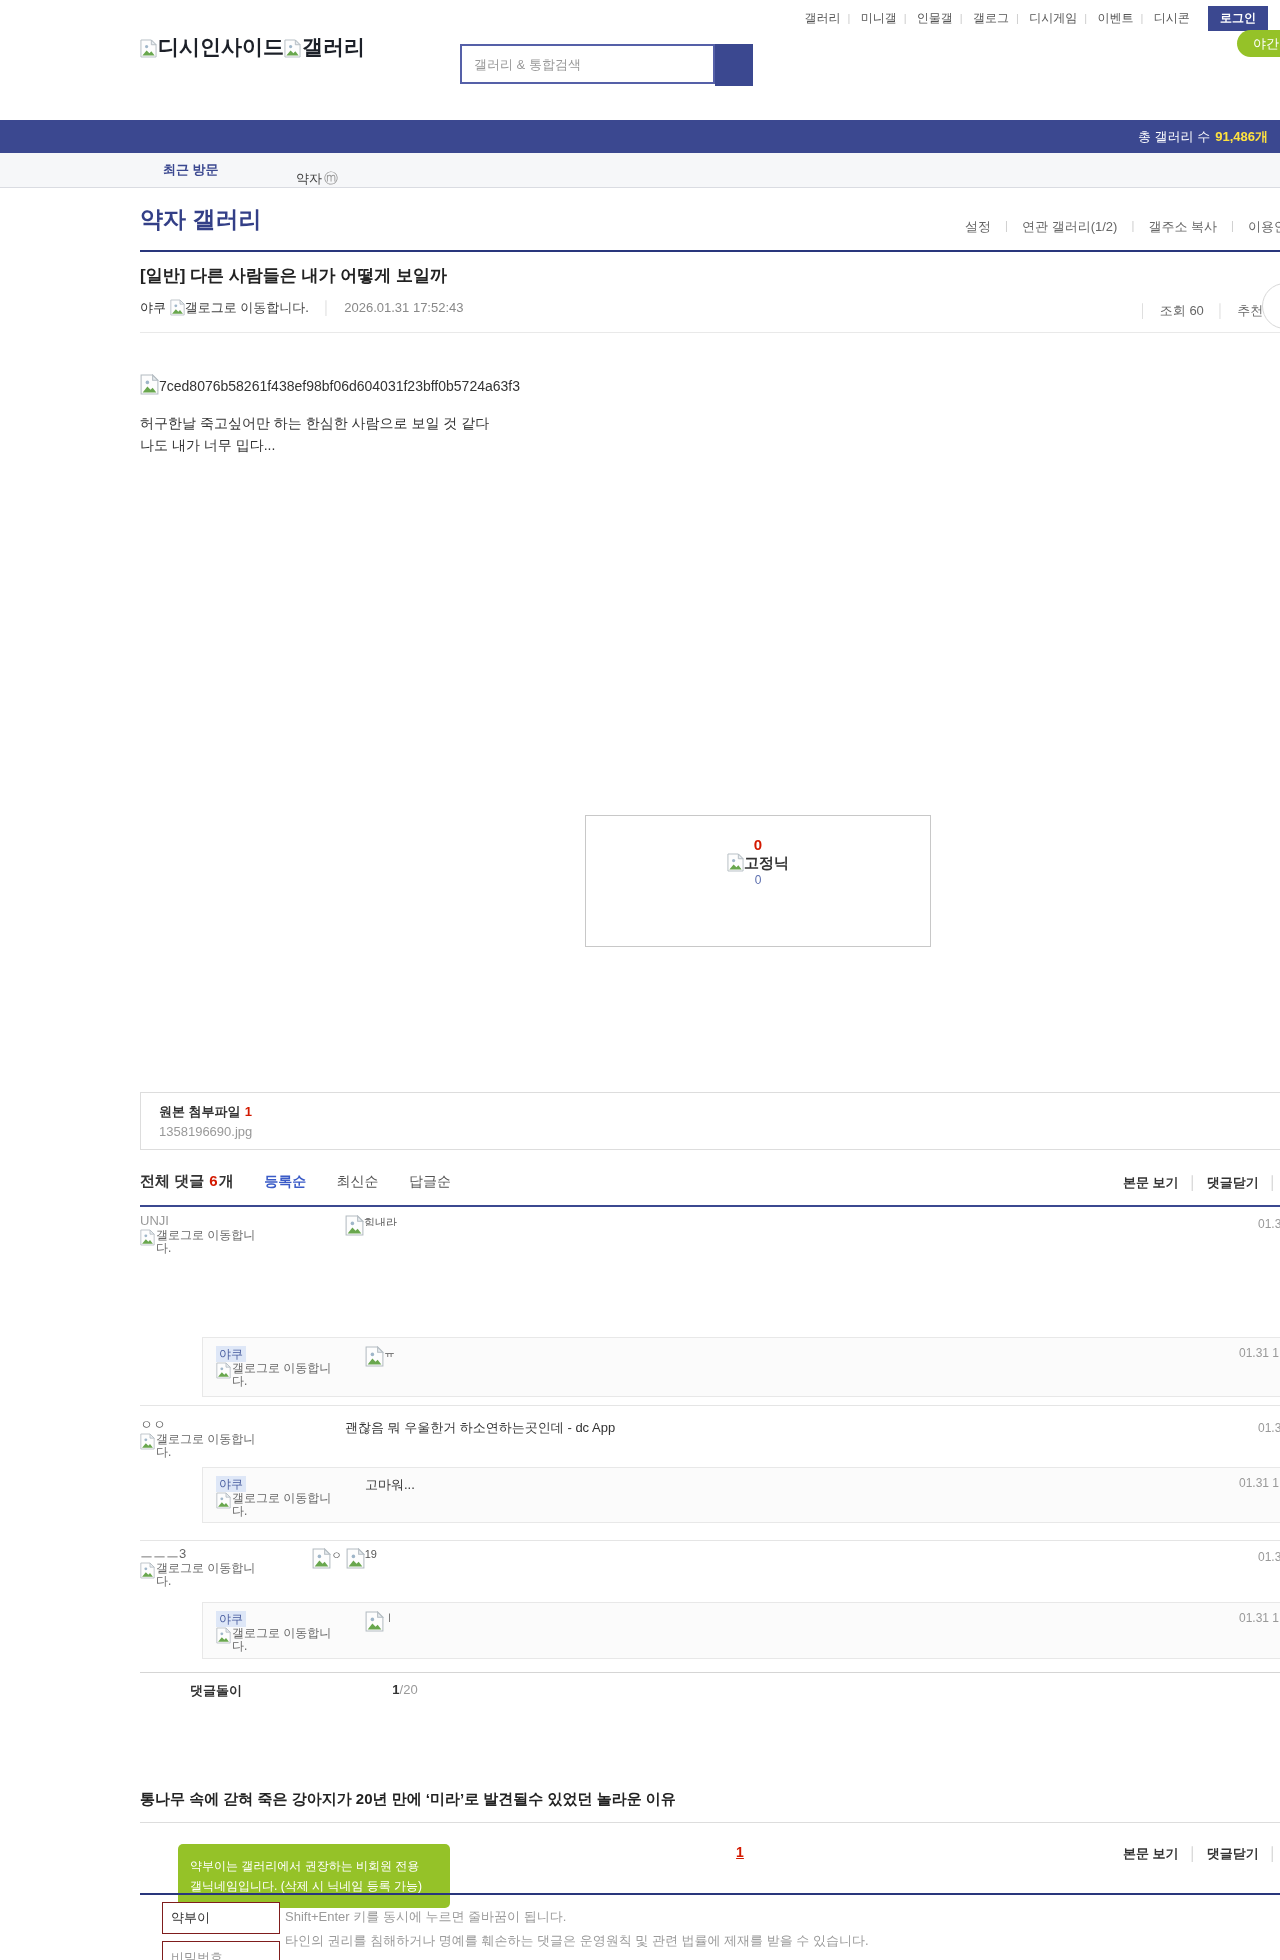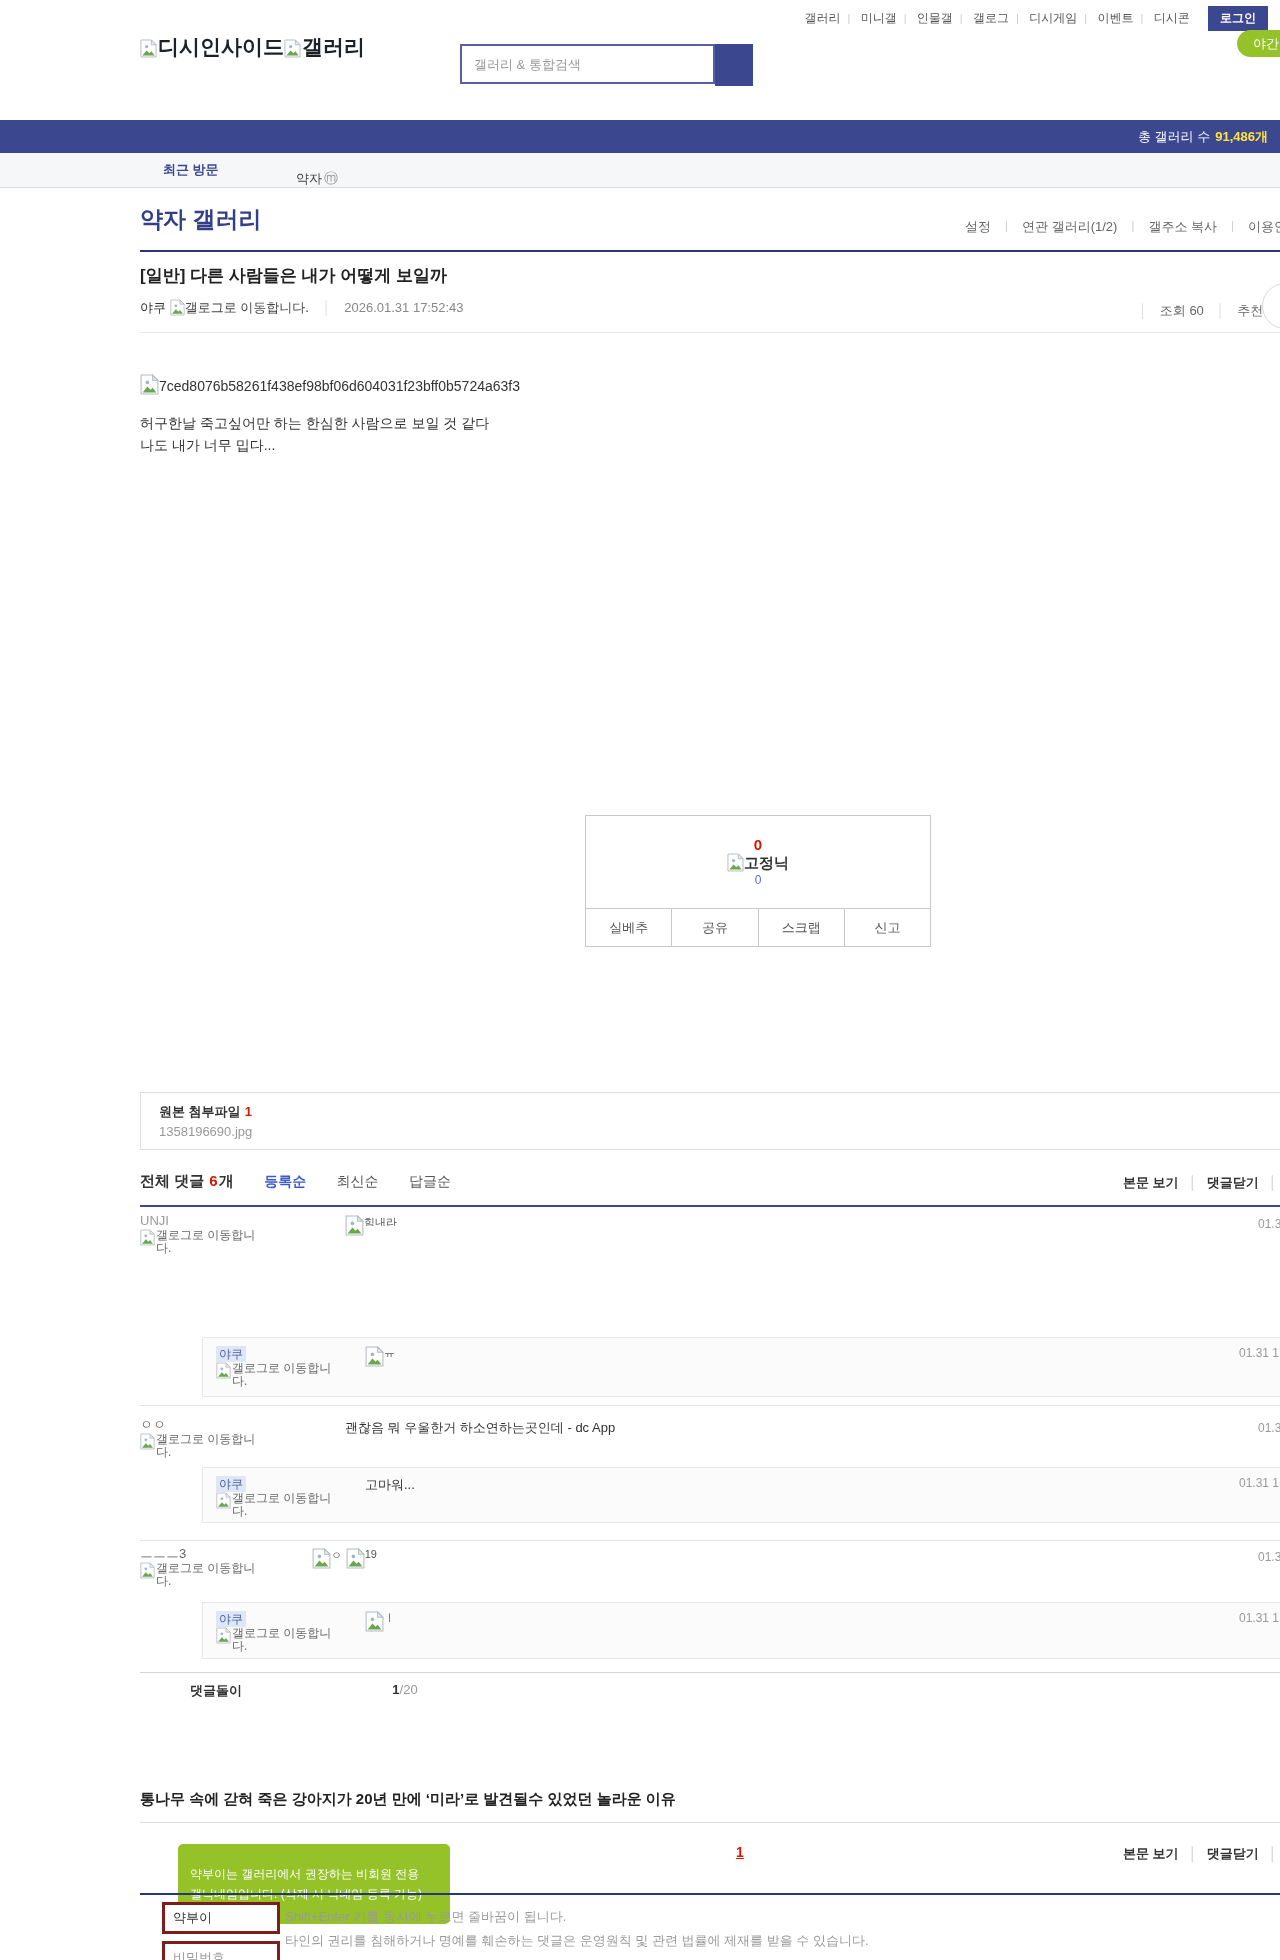--- a/index.html
+++ b/index.html
@@ -108,24 +108,24 @@
   .cmt-footer-line{position:absolute;top:1672px;left:0;width:1160px;height:1px;background:#d5d5d5;}
   .cmt-bot{position:absolute;top:1682px;left:50px;font-size:13px;font-weight:bold;color:#333;}
   .cmt-page{position:absolute;top:1682px;left:230px;width:70px;text-align:center;font-size:13px;color:#999;}
   .cmt-page b{color:#333;}
 
   
   .ad-headline{position:absolute;top:1790px;left:0;width:890px;text-align:left;font-size:15px;font-weight:bold;color:#222;}
   .ad-line{position:absolute;top:1822px;left:0;width:1160px;height:1px;background:#ddd;}
   .pager-1{position:absolute;top:1844px;left:560px;width:80px;text-align:center;font-size:14px;font-weight:bold;color:#d31900;text-decoration:underline;}
 
-  .tooltip{position:absolute;top:1844px;left:38px;width:248px;background:#95c228;border-radius:5px;color:#fff;font-size:12px;line-height:20px;padding:20px 12px;}
+  .tooltip{position:absolute;top:1844px;left:38px;width:248px;background:#95c228;border-radius:5px;color:#fff;font-size:12px;line-height:20px;padding:12px 12px;}
   .tooltip:after{content:"";position:absolute;left:22px;bottom:-7px;border-left:7px solid transparent;border-right:7px solid transparent;border-top:8px solid #95c228;}
   .write-line{position:absolute;top:1893px;left:0;width:1160px;height:2px;background:#29367c;}
-  .w-input{position:absolute;left:22px;width:118px;height:32px;border:3px solid #7f1d1d;box-sizing:border-box;font-size:13px;color:#333;padding:1px 8px;font-family:inherit;outline:none;}
+  .w-input{position:absolute;left:22px;width:118px;height:32px;border:1px solid #7f1d1d;box-sizing:border-box;font-size:13px;color:#333;padding:1px 8px;font-family:inherit;outline:none;}
   .w-input::placeholder{color:#999;}
   .w-nick{top:1902px;}
   .w-pass{top:1941px;}
   .w-notice{position:absolute;top:1905px;left:145px;font-size:13px;color:#9a9a9a;line-height:24px;}
 </style>
 </head>
 <body>
 
 <div class="page">
 
@@ -225,26 +225,20 @@
       <div class="vote-top">
         <div class="vote-up">0</div>
         <div class="vote-fixed"><span class="bimg"><svg viewBox="0 0 18 20">
                 <path d="M1 1 h11 l5 5 v13 h-16 z" fill="#fdfdfd" stroke="#b4bcc2"></path>
                 <path d="M12 1 l5 5 h-5 z" fill="#e8edf0" stroke="#b4bcc2"></path>
                 <circle cx="7" cy="8" r="1.7" fill="#9fb6c9"></circle>
                 <path d="M2.5 17.5 l4.5-5.5 3 3 2-2 3.5 4.5 z" fill="#69a74e"></path>
               </svg></span><span>고정닉</span></div>
         <div class="vote-down">0</div>
       </div>
-      <div class="vote-btns">
-        <div class="vote-btn">실베추</div>
-        <div class="vote-btn">공유</div>
-        <div class="vote-btn">스크랩</div>
-        <div class="vote-btn">신고</div>
-      </div>
     </div>
 
     <div class="attach">
       <div class="attach-t"><span>원본 첨부파일</span><b>1</b></div>
       <div class="attach-f lnk">1358196690.jpg</div>
     </div>
 
     <div class="cmt-head">
       <span class="cmt-total"><span>전체 댓글</span> <b>6</b><span>개</span></span>
       <span class="cmt-sort on lnk">등록순</span>

